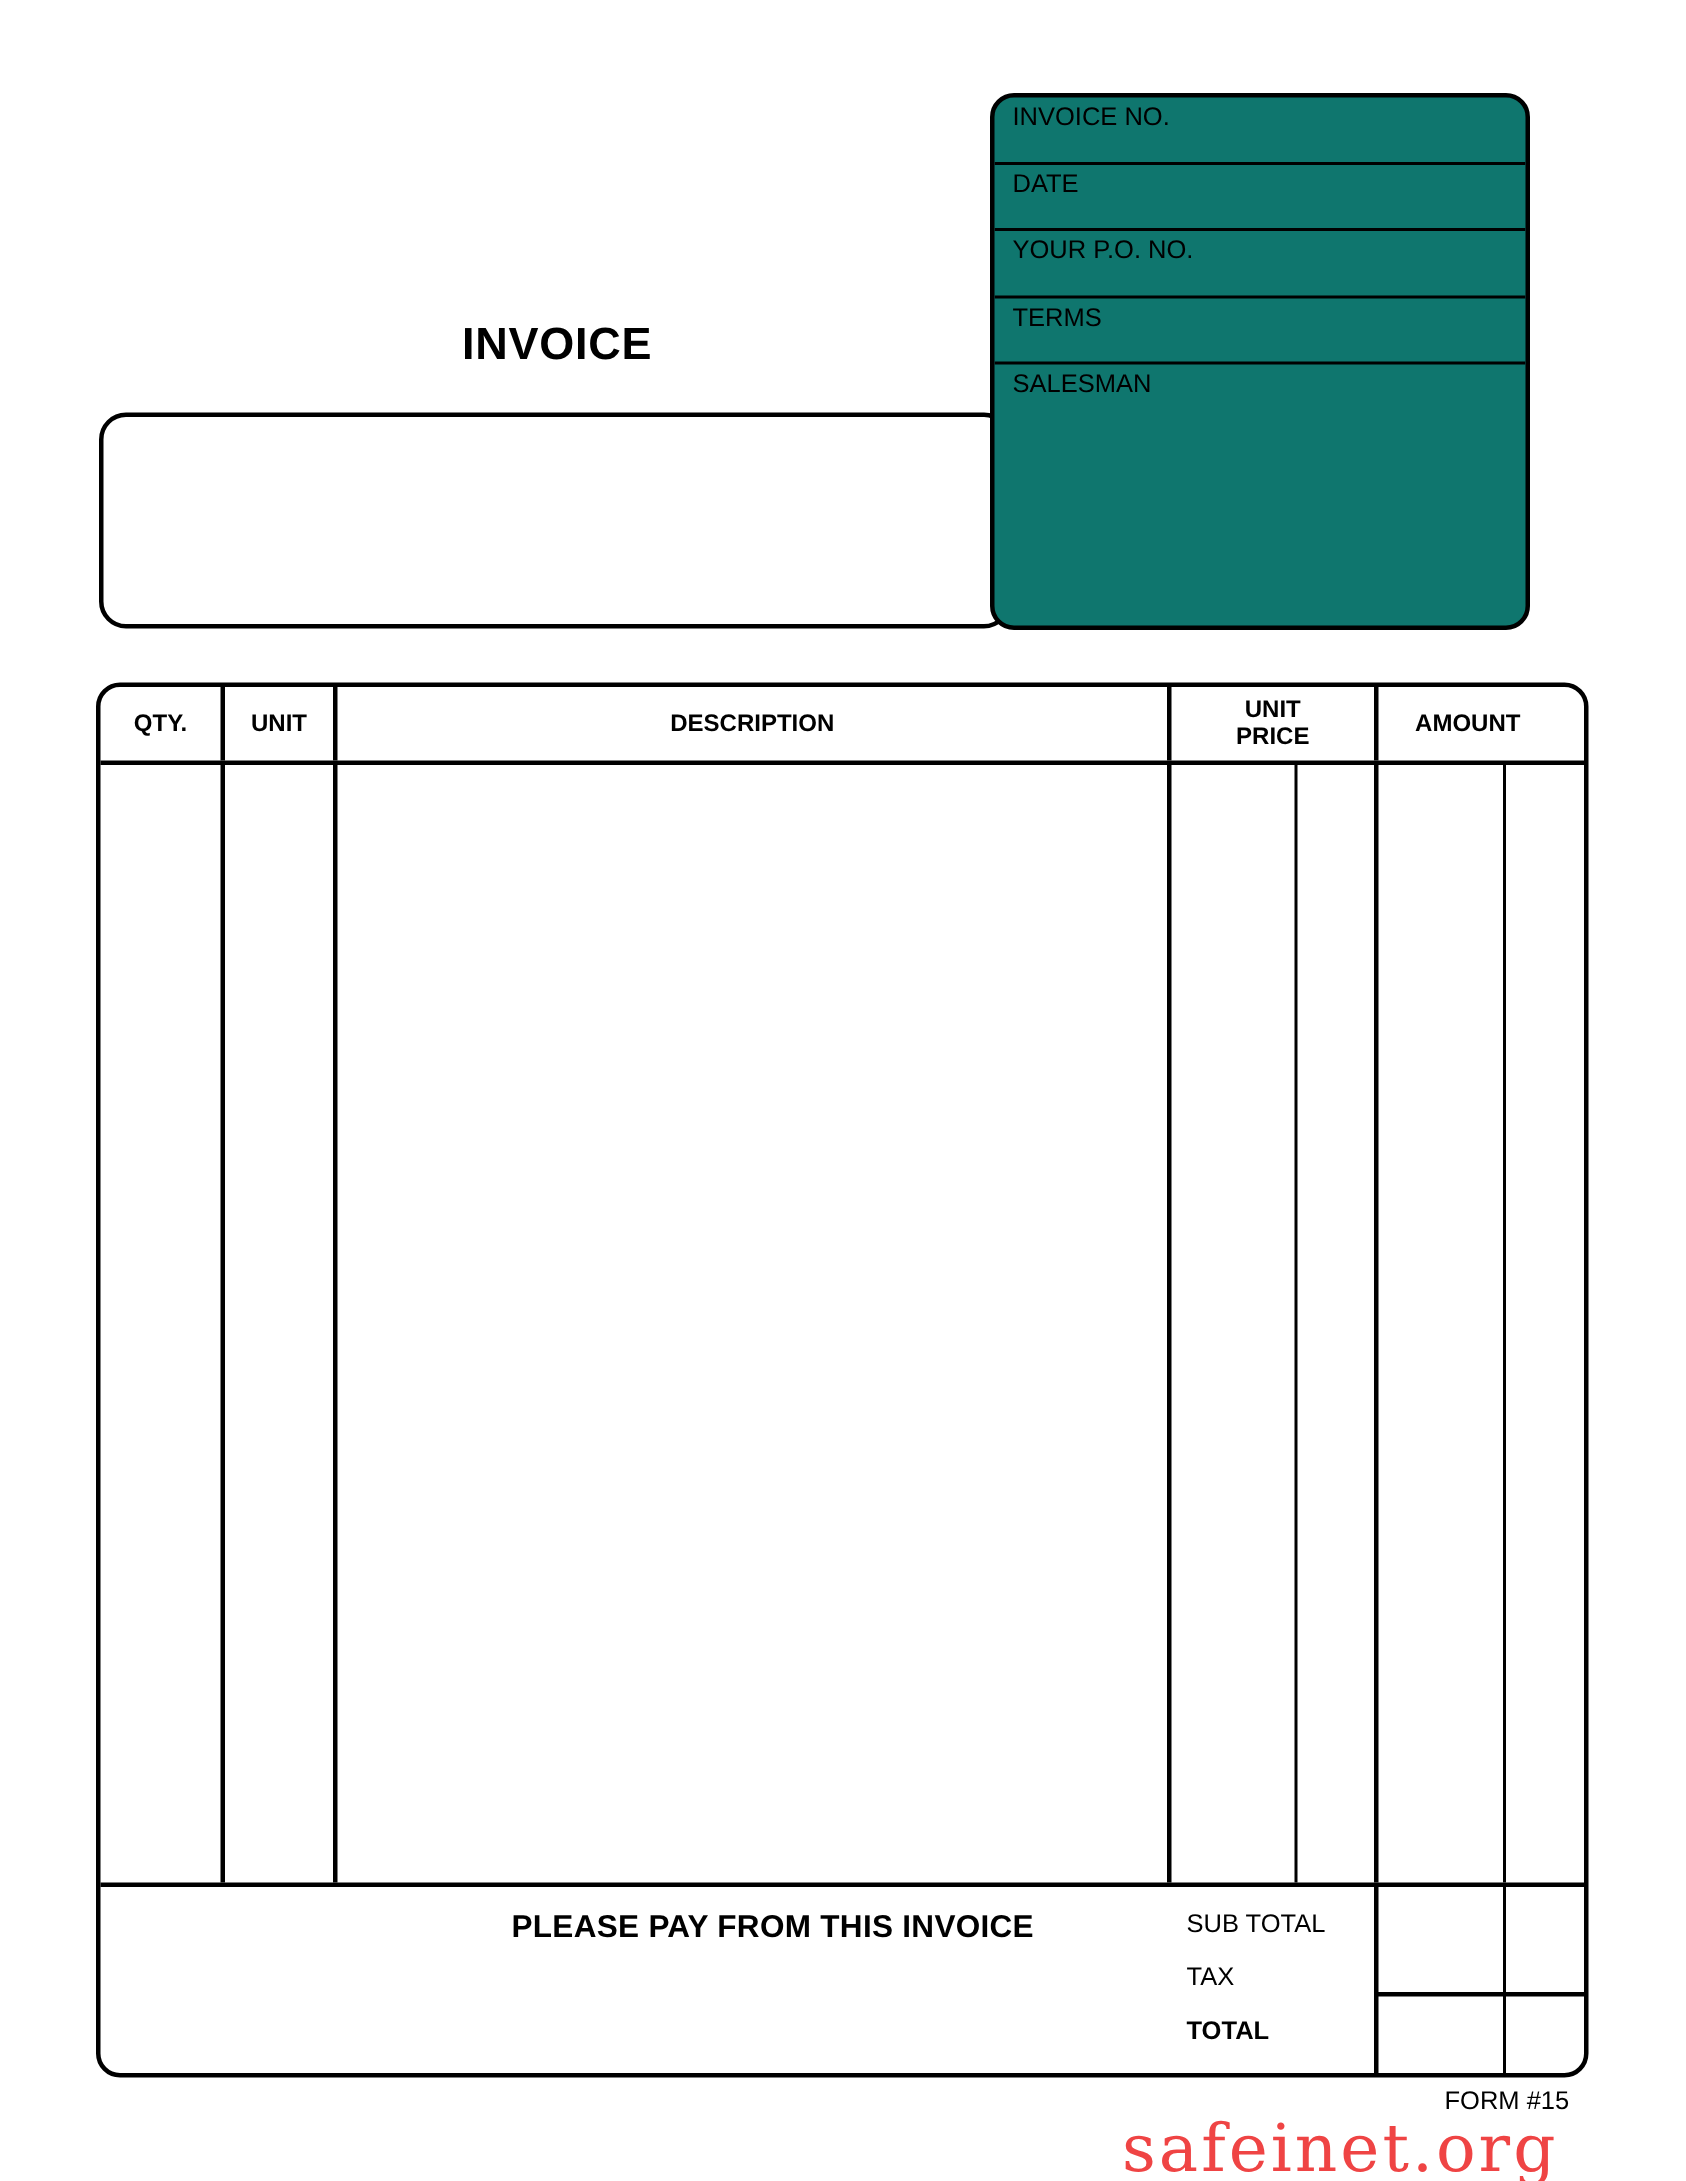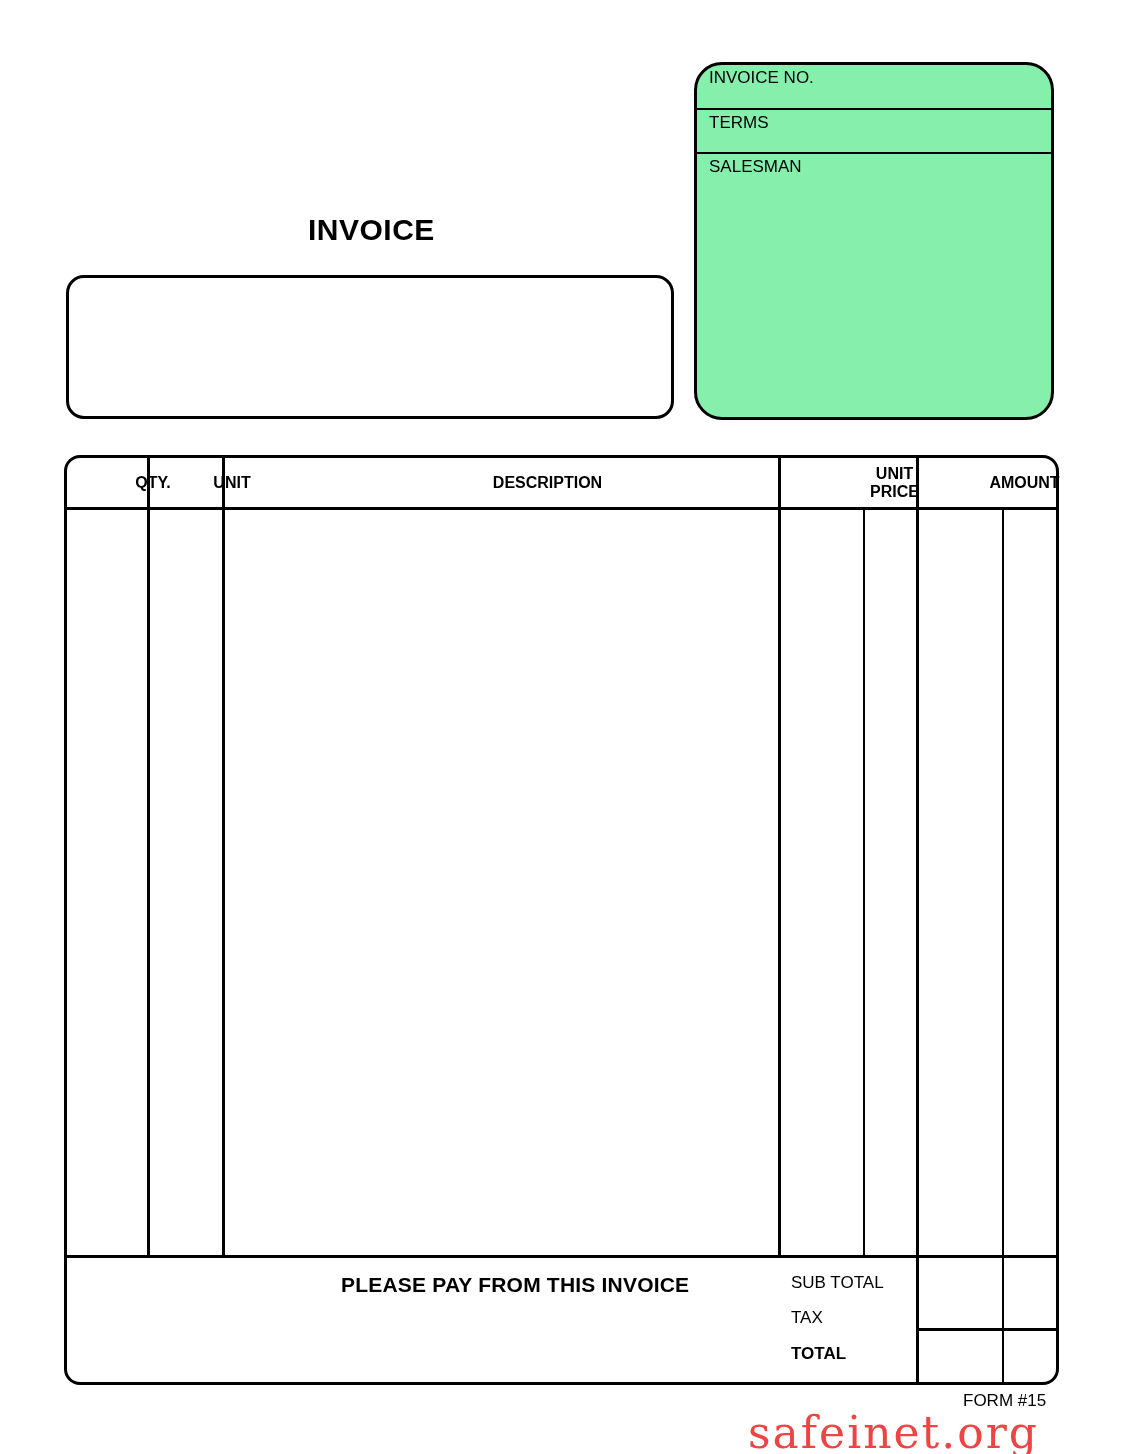--- a/index.html
+++ b/index.html
@@ -40,28 +40,28 @@
     height: 144px;
     border: 3px solid #000;
     border-radius: 18px;
     box-sizing: border-box;
     background: #fff;
   }
 
   
   .info-box {
     position: absolute;
-    left: 694px;
+    left: 660px;
     top: 62px;
     width: 360px;
     height: 358px;
     border: 3px solid #000;
-    border-radius: 28px;
-    box-sizing: border-box;
-    background: #86efac;
+    border-radius: 16px;
+    box-sizing: border-box;
+    background: #0f766e;
     overflow: hidden;
   }
   .info-row {
     position: relative;
     height: 44.5px;
     box-sizing: border-box;
     border-bottom: 2px solid #000;
   }
   .info-row:last-child {
     border-bottom: none;
@@ -96,21 +96,20 @@
     background: #fff;
   }
 
   
   .thead {
     position: absolute;
     left: 0;
     top: 0;
     right: 0;
     height: 49px;
-    margin-left: 46px;
   }
   .thead-line {
     position: absolute;
     left: 0;
     right: 0;
     top: 49px;
     height: 3px;
     background: #000;
   }
   .th {
@@ -194,20 +193,28 @@
 
 <div id="page">
 
   <div class="invoice-title">INVOICE</div>
 
   <div class="billto-box"></div>
 
   <div class="info-box">
     <div class="info-row">
       <span class="info-label">INVOICE NO.</span>
+      <span class="info-value"></span>
+    </div>
+    <div class="info-row">
+      <span class="info-label">DATE</span>
+      <span class="info-value"></span>
+    </div>
+    <div class="info-row">
+      <span class="info-label">YOUR P.O. NO.</span>
       <span class="info-value"></span>
     </div>
     <div class="info-row">
       <span class="info-label">TERMS</span>
       <span class="info-value"></span>
     </div>
     <div class="info-row">
       <span class="info-label">SALESMAN</span>
       <span class="info-value"></span>
     </div>

